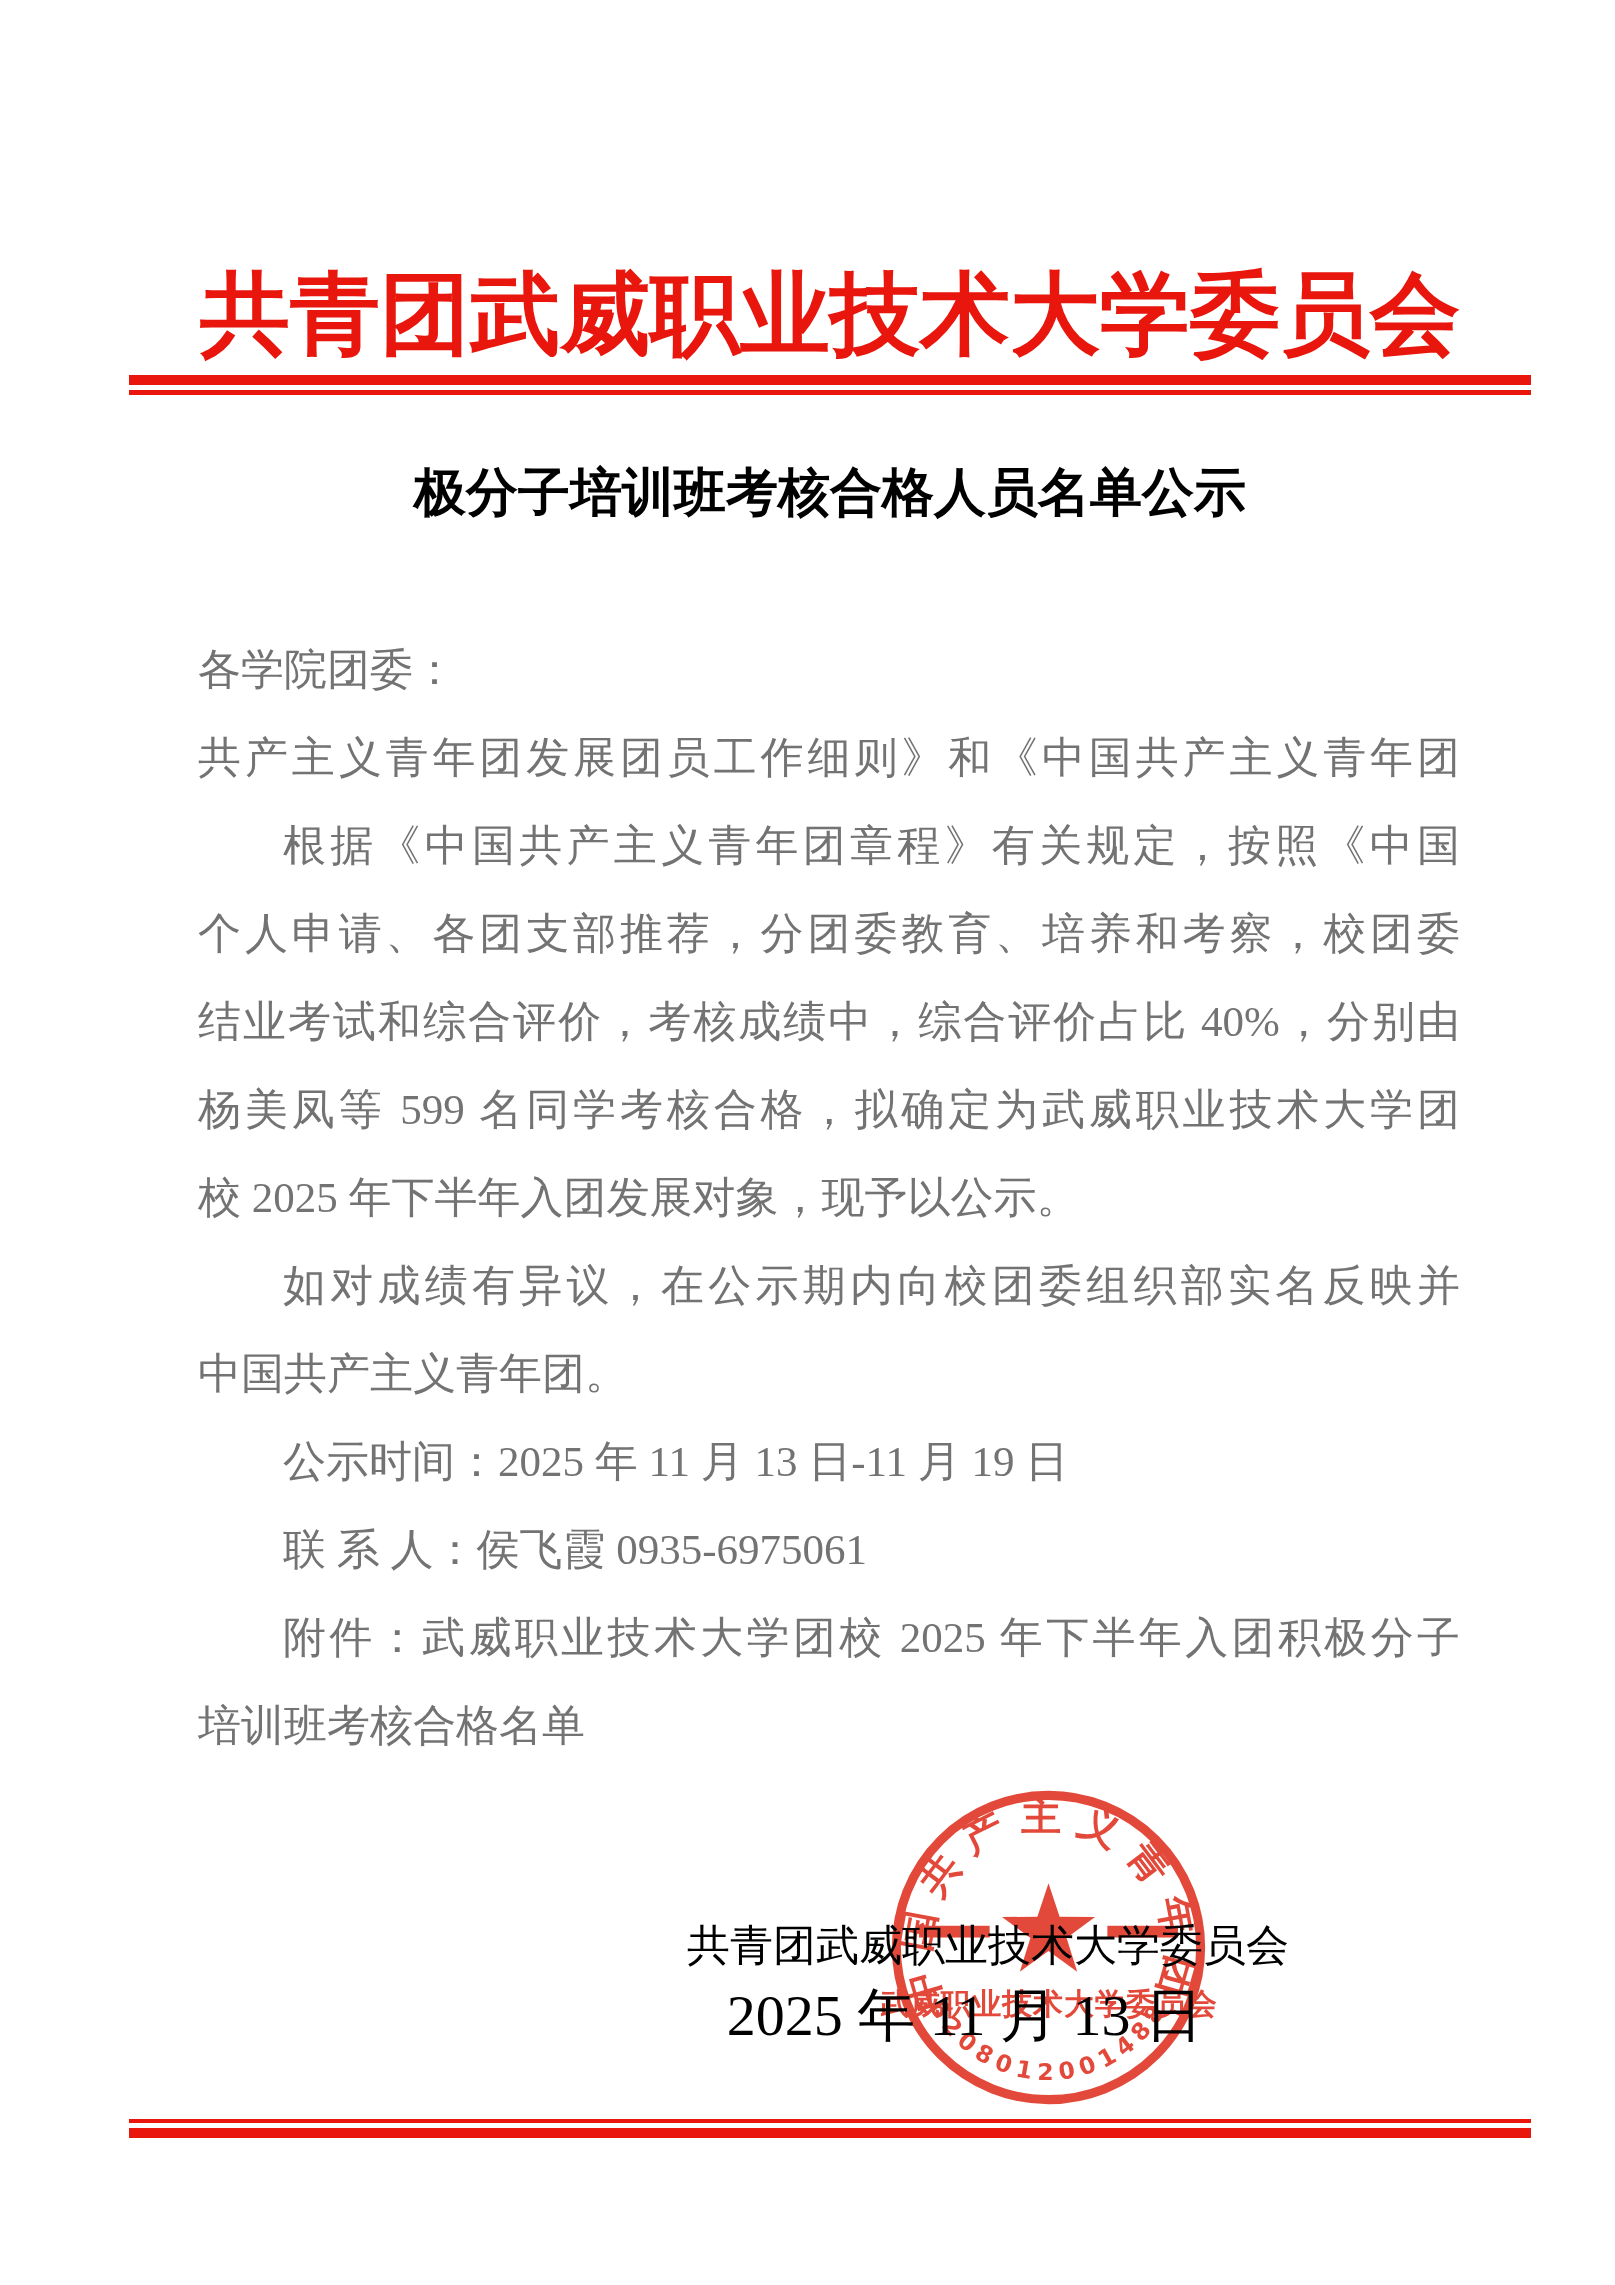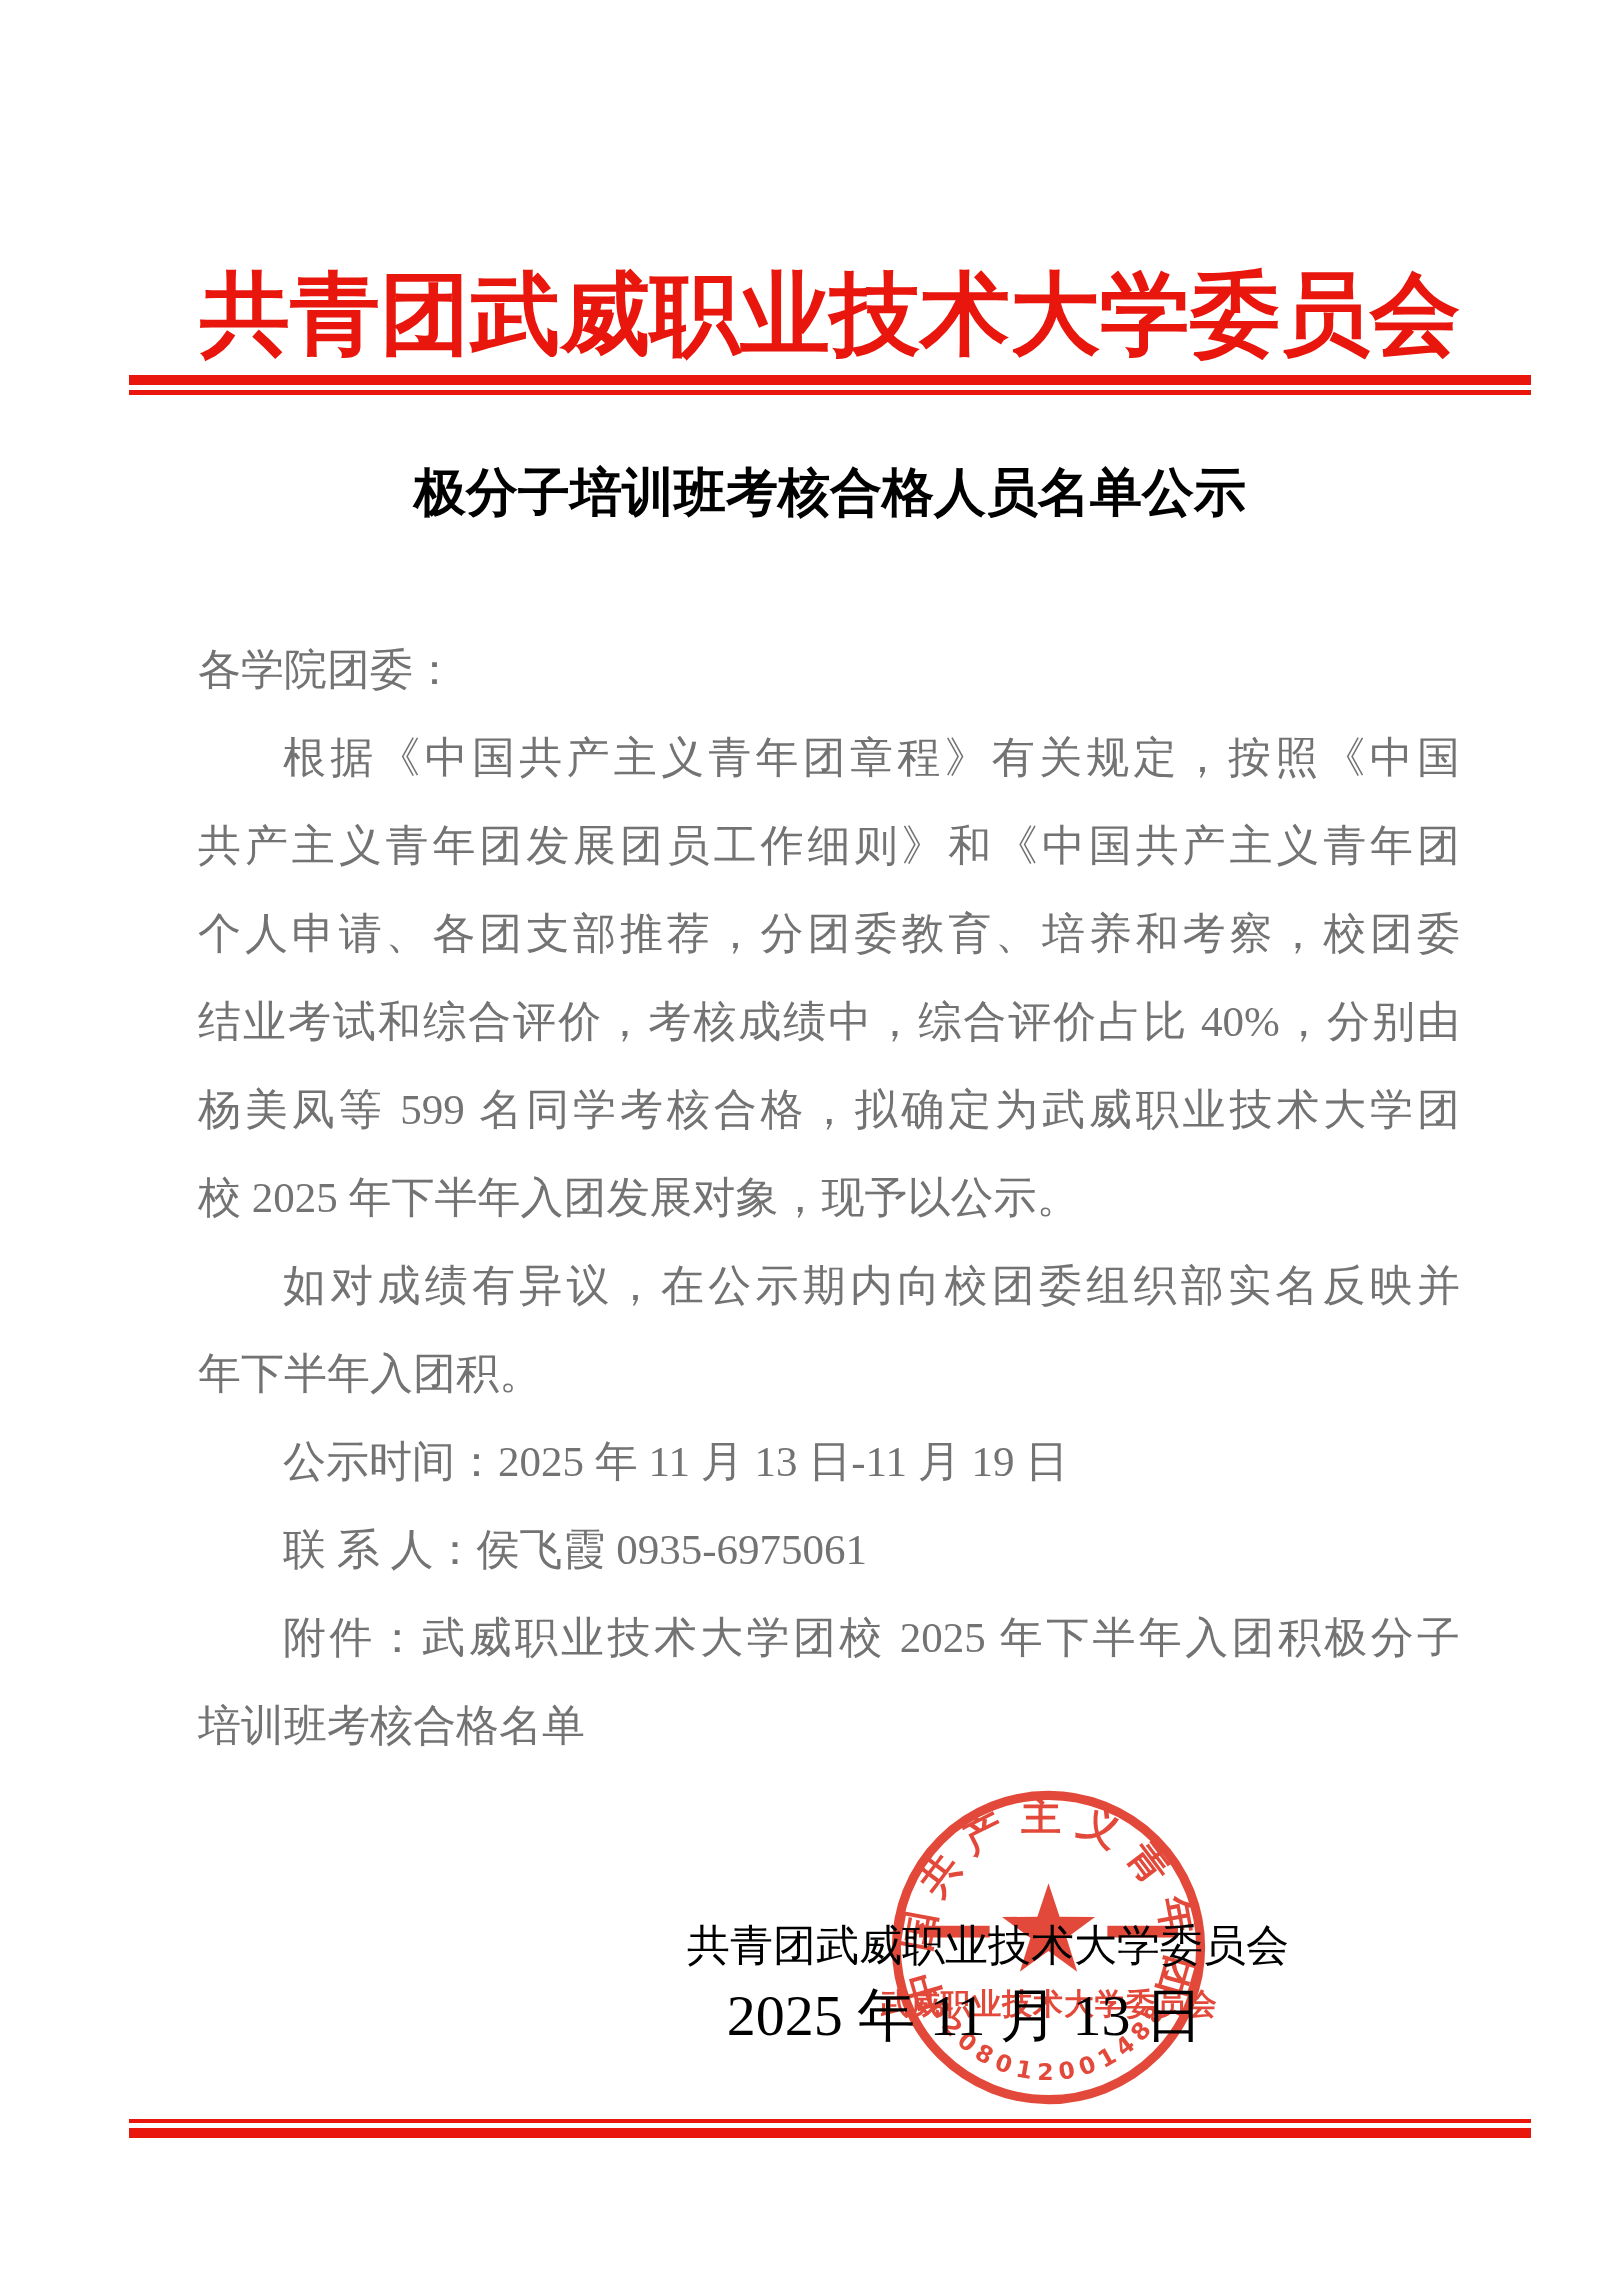--- a/index.html
+++ b/index.html
@@ -93,28 +93,28 @@
 
   <div class="rule rule-top-thick"></div>
   <div class="rule rule-top-thin"></div>
 
   <div class="doc-title">
     <div>极分子培训班考核合格人员名单公示</div>
   </div>
 
   <div class="body-block" id="body-lines">
       <div class="bline">各学院团委：</div>
+      <div class="bline jl">共产主义青年团发展团员工作细则》和《中国共产主义青年团</div>
       <div class="bline jl ind">根据《中国共产主义青年团章程》有关规定，按照《中国</div>
-      <div class="bline jl">共产主义青年团发展团员工作细则》和《中国共产主义青年团</div>
       <div class="bline jl">个人申请、各团支部推荐，分团委教育、培养和考察，校团委</div>
       <div class="bline jl">结业考试和综合评价，考核成绩中，综合评价占比 40%，分别由</div>
       <div class="bline jl">杨美凤等 599 名同学考核合格，拟确定为武威职业技术大学团</div>
       <div class="bline">校 2025 年下半年入团发展对象，现予以公示。</div>
       <div class="bline jl ind">如对成绩有异议，在公示期内向校团委组织部实名反映并</div>
-      <div class="bline">年下半年入团积。</div>
+      <div class="bline">中国共产主义青年团。</div>
       <div class="bline ind">公示时间：2025 年 11 月 13 日-11 月 19 日</div>
       <div class="bline ind">联 系 人：侯飞霞  0935-6975061</div>
       <div class="bline jl ind">附件：武威职业技术大学团校 2025 年下半年入团积极分子</div>
       <div class="bline">培训班考核合格名单</div>
     </div>
 
   <div class="sign-org">共青团武威职业技术大学委员会</div>
 
   <div class="sign-date">2025 年 11 月 13 日</div>
 

